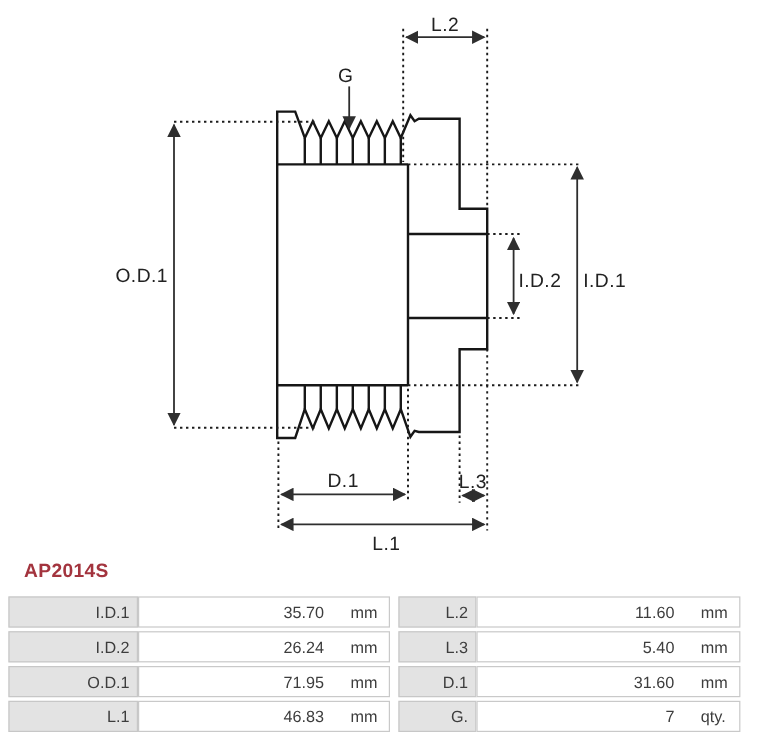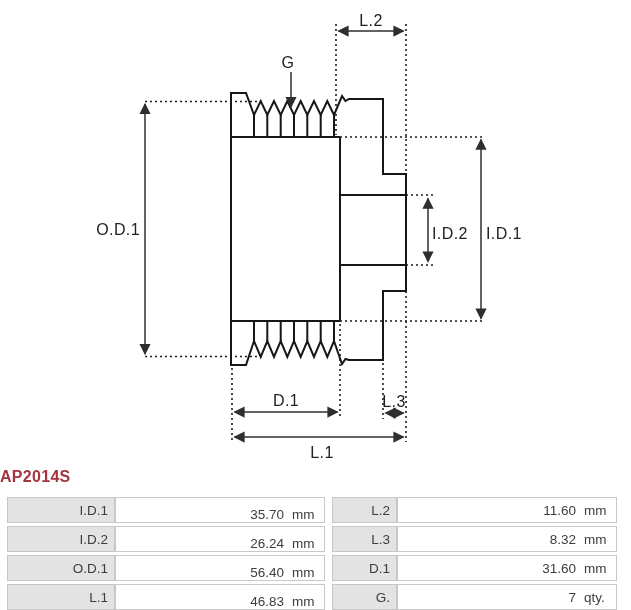--- a/index.html
+++ b/index.html
@@ -6,34 +6,34 @@
   #page{position:relative;width:631px;height:610px;background:#ffffff;overflow:hidden;
         font-family:"Liberation Sans", sans-serif;}
   
   #drawing{position:absolute;left:0;top:0;}
   .outline{stroke:#161616;stroke-width:2;fill:none;stroke-linejoin:miter;stroke-linecap:square;}
   .thin{stroke:#161616;stroke-width:2;fill:none;}
   .dotted{stroke:#1c1c1c;stroke-width:1.6;fill:none;stroke-dasharray:2 3;}
   .dim{stroke:#2e2e2e;stroke-width:1.5;fill:none;}
   .dimtext{font-family:"Liberation Sans", sans-serif;font-size:16px;fill:#222222;letter-spacing:0.4px;}
   
-  #part-number{position:absolute;left:0;top:468px;font-size:16px;font-weight:700;
+  #part-number{position:absolute;left:20px;top:468px;font-size:16px;font-weight:700;
                letter-spacing:0.3px;}
   
   #spec-table{position:absolute;left:7px;top:497px;width:610px;}
   .trow{display:flex;height:26px;margin-bottom:3px;}
   .cell{box-sizing:border-box;display:flex;align-items:center;font-size:13.5px;color:#3d3d3d;}
   .lbl{background:#e3e3e3;border:1px solid #c7c7c7;justify-content:flex-end;padding-right:6px;}
   .val{background:#ffffff;border:1px solid #c9c9c9;justify-content:flex-end;padding-right:8px;}
   .c1{width:108px;}
-  .v1{width:210px;align-items:flex-end;}
+  .v1{width:210px;}
   .gapcol{width:7px;}
   .c2{width:65px;}
   .v2{width:220px;}
-  .unit{display:inline-block;min-width:24px;margin-left:8px;text-align:left;}
+  .unit{display:inline-block;min-width:24px;margin-left:22px;text-align:left;}
 </style>
 </head>
 <body>
 
 <div id="page">
 
   <svg id="drawing" width="631" height="465" viewBox="0 0 631 465" xmlns="http://www.w3.org/2000/svg">
     <defs>
       <marker id="ah" viewBox="0 0 10 10" refX="9" refY="5" markerWidth="7.5" markerHeight="7.5" orient="auto-start-reverse">
         <path d="M0,0 L10,5 L0,10 z" fill="#2e2e2e"></path>
@@ -96,29 +96,29 @@
 
     <div class="trow">
       <div class="cell lbl c1">I.D.2</div>
       <div class="cell val v1">
         <span class="num">26.24</span>
           <span class="unit">mm</span>
       </div>
       <div class="gapcol"></div>
       <div class="cell lbl c2">L.3</div>
       <div class="cell val v2">
-        <span class="num">8.32</span>
+        <span class="num">5.40</span>
           <span class="unit">mm</span>
       </div>
     </div>
 
     <div class="trow">
       <div class="cell lbl c1">O.D.1</div>
       <div class="cell val v1">
-        <span class="num">56.40</span>
+        <span class="num">71.95</span>
           <span class="unit">mm</span>
       </div>
       <div class="gapcol"></div>
       <div class="cell lbl c2">D.1</div>
       <div class="cell val v2">
         <span class="num">31.60</span>
           <span class="unit">mm</span>
       </div>
     </div>
 

